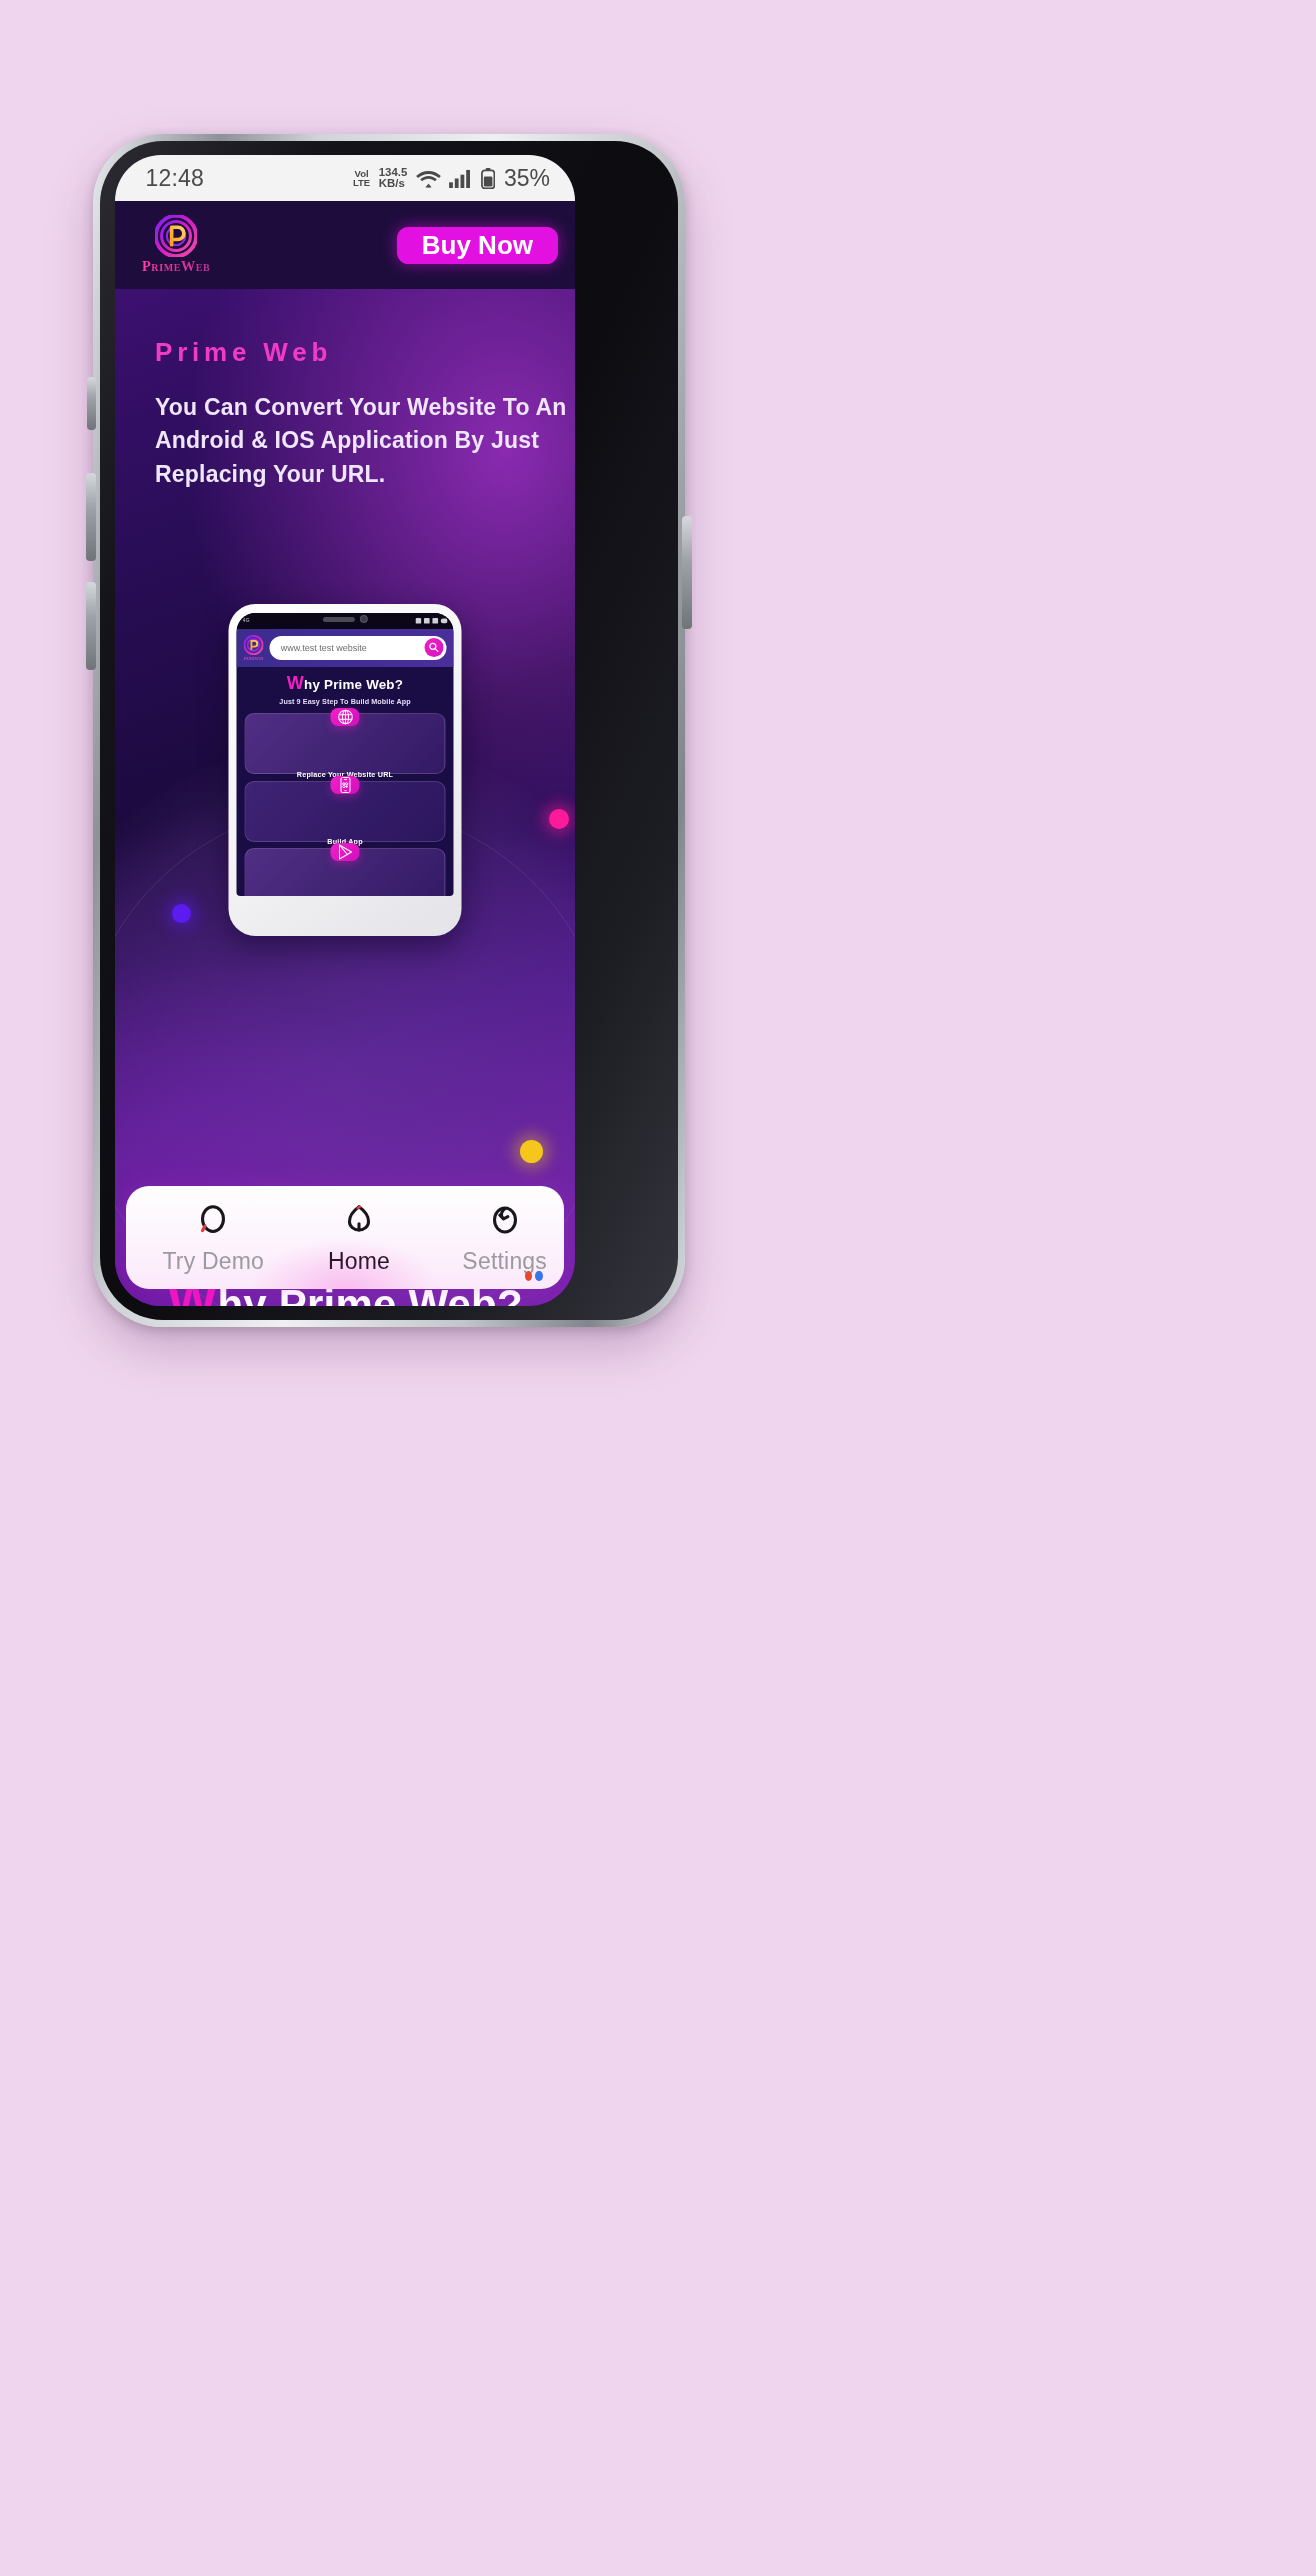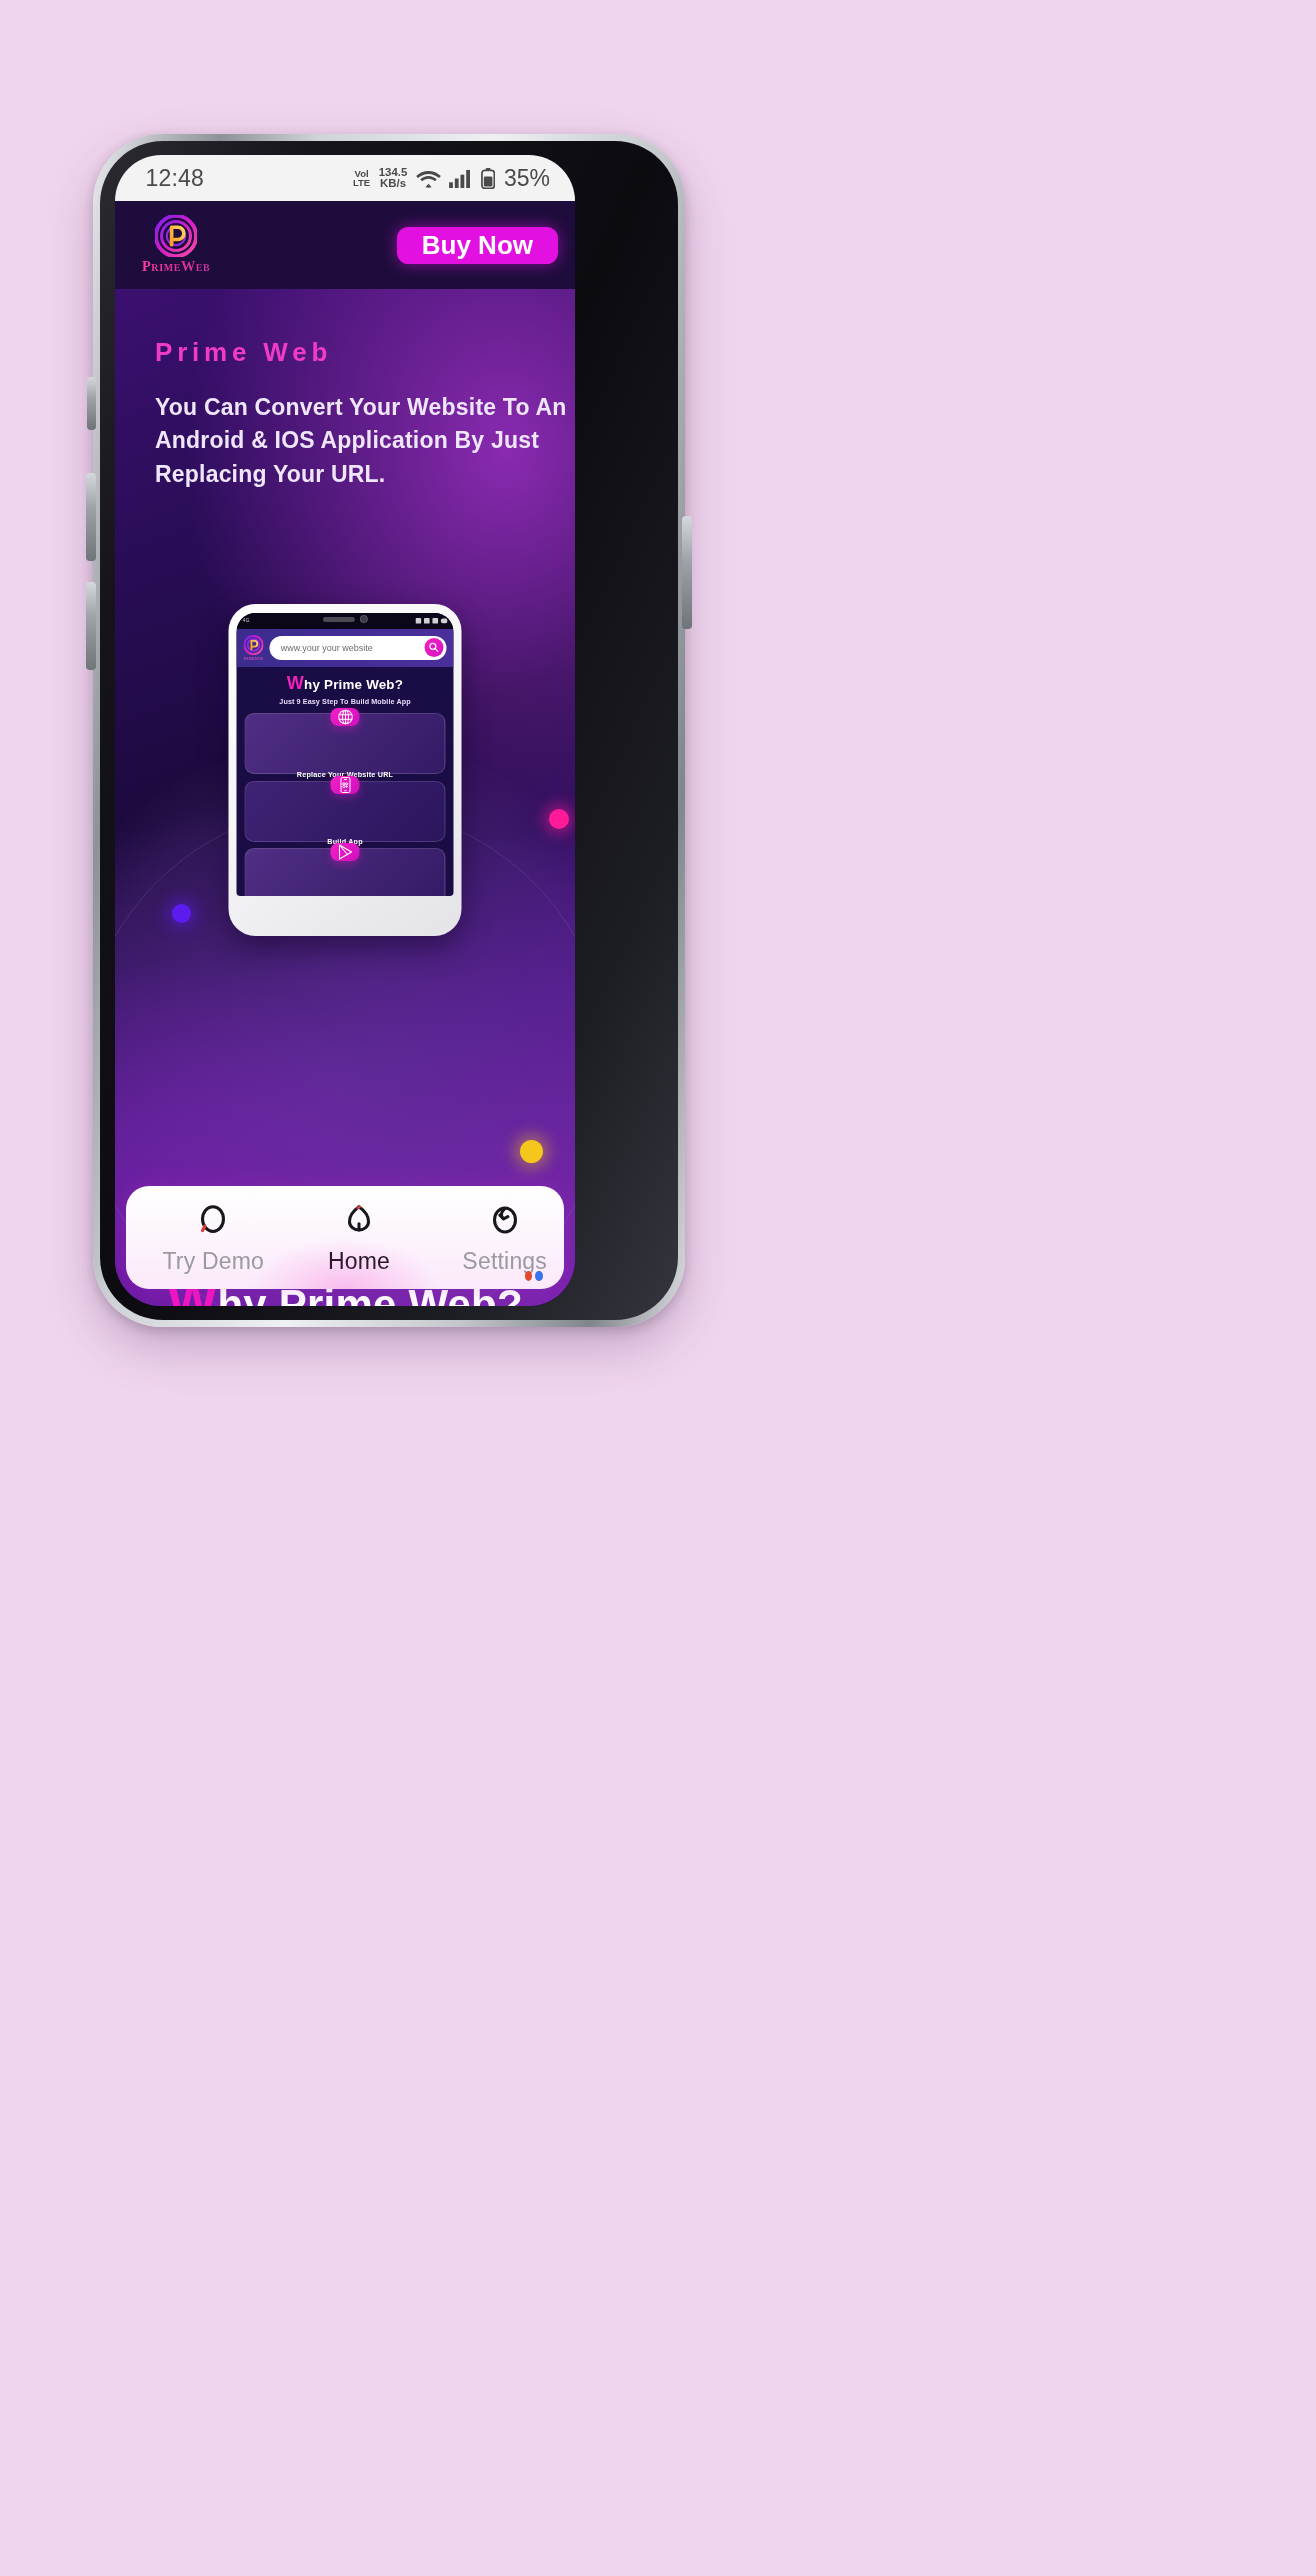--- a/index.html
+++ b/index.html
@@ -57,21 +57,21 @@
     display: flex;
     align-items: center;
     justify-content: space-between;
     padding: 0 25px 0 30.5px;
     color: #3c3c3c;
   }
   #status-time { font-size: 23px; letter-spacing: 0.2px; color:#4a4a4a; }
   .status-right { display: flex; align-items: center; gap: 8.6px; }
   .volte { font-size: 9.5px; line-height: 9.5px; font-weight: 700; text-align: center; color:#4a4a4a; }
   .volte i { font-style: normal; display:block; }
-  .netspeed { font-size: 11.4px; line-height: 11.4px; font-weight: 600; text-align: center; color:#4a4a4a;}
+  .netspeed { font-size: 11.4px; line-height: 11.4px; font-weight: 600; color:#4a4a4a;}
   .netspeed i { font-style: normal; display:block; }
   .ico { display:block; }
   #status-battery-text { font-size: 23px; color:#4a4a4a; }
 
   
   #app-header {
     position: relative;
     height: 88px;
     background: #1e0d3c;
     display: flex;
@@ -373,21 +373,21 @@
             <div class="mk-appbar">
               <div class="mk-brandwrap">
                 <svg class="mk-logo" viewBox="0 0 48 48">
                   <circle cx="24" cy="24" r="22" fill="none" stroke="url(#lg1)" stroke-width="5"></circle>
                   <circle cx="24" cy="24" r="14" fill="none" stroke="#9a2be2" stroke-width="4"></circle>
                   <path d="M19 34 L19 14 L26 14 a7 7 0 0 1 0 14 L22.5 28" fill="none" stroke="url(#lg2)" stroke-width="4.5" stroke-linecap="round"></path>
                 </svg>
                 <div class="mk-brand">PrimeWeb</div>
               </div>
               <div class="mk-search">
-                <div class="mk-search-text">www.your your website</div>
+                <div class="mk-search-text">www.test test website</div>
                 <div class="mk-search-btn">
                   <svg width="10.5" height="10.5" viewBox="0 0 16 16">
                     <circle cx="6.6" cy="6.6" r="4.6" fill="none" stroke="#fff" stroke-width="1.8"></circle>
                     <line x1="10.2" y1="10.2" x2="14.2" y2="14.2" stroke="#fff" stroke-width="1.8" stroke-linecap="round"></line>
                   </svg>
                 </div>
               </div>
             </div>
 
             <div class="mk-content">

